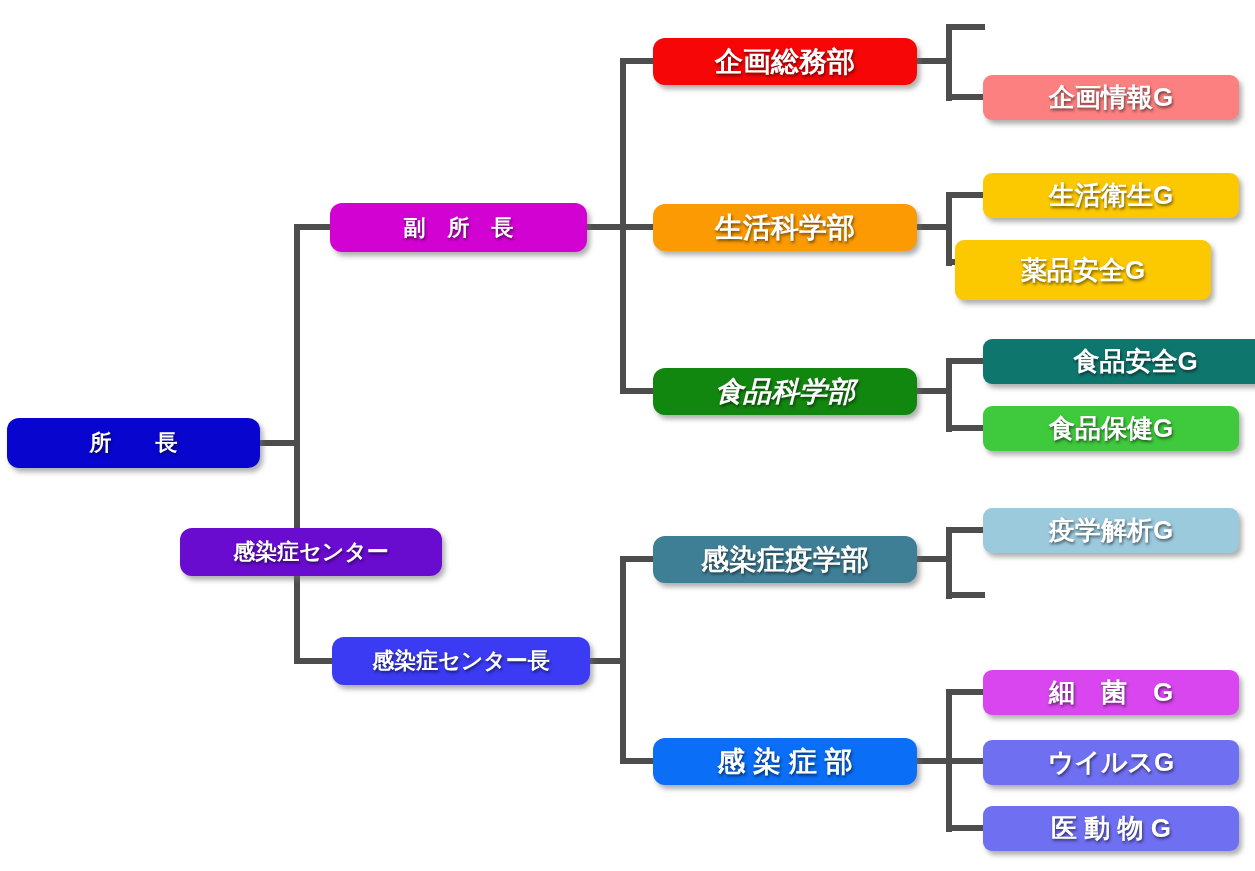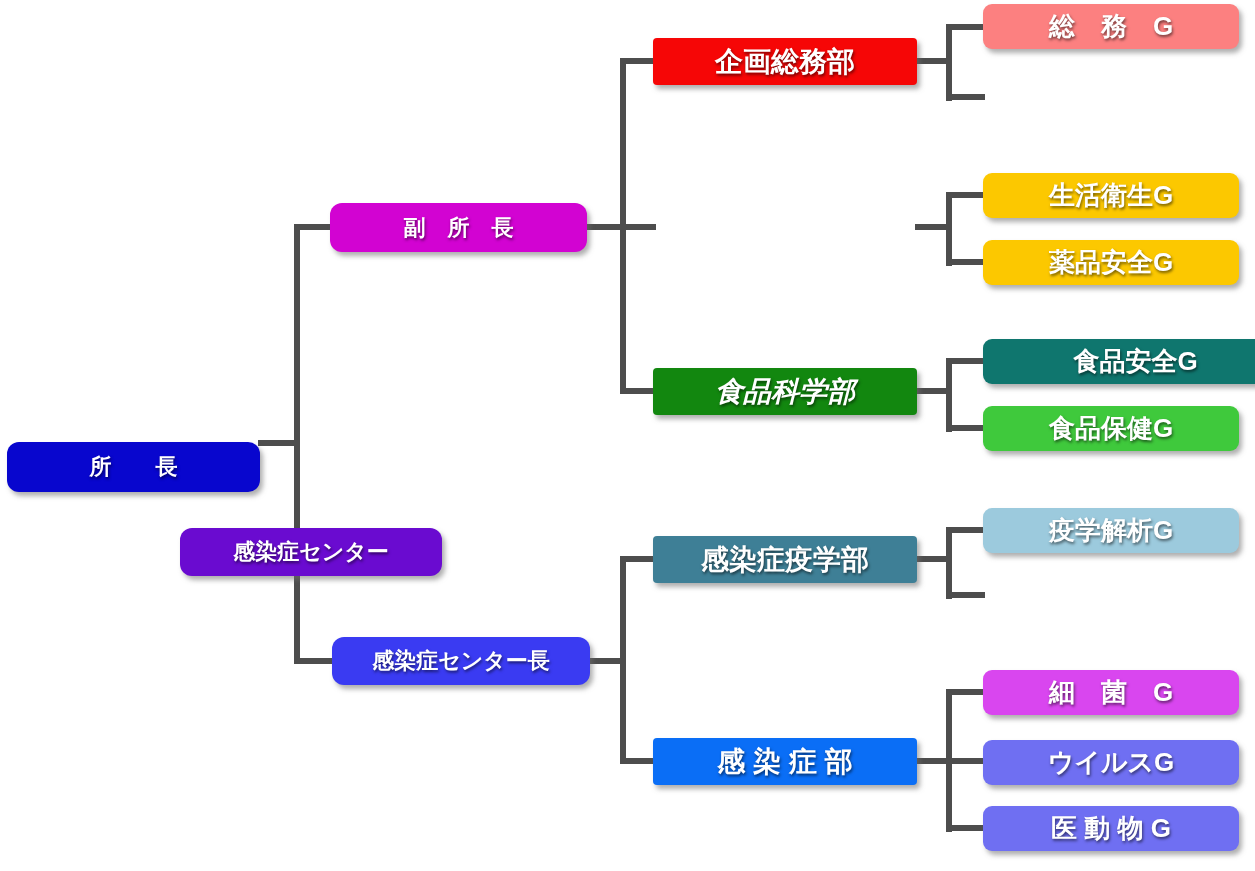--- a/index.html
+++ b/index.html
@@ -19,21 +19,21 @@
     align-items: center;
     justify-content: center;
     color: #ffffff;
     font-weight: bold;
     text-align: center;
     white-space: nowrap;
     box-shadow: 3px 4px 5px rgba(110,110,110,0.55);
     text-shadow: 1px 2px 3px rgba(0,0,0,0.55);
   }
   .main { border-radius: 12px; font-size: 22px; }
-  .dept { border-radius: 4px; font-size: 28px; }
+  .dept { border-radius: 12px; font-size: 28px; }
   .leaf { border-radius: 9px;  font-size: 26px; }
 </style>
 </head>
 <body>
 
 <div id="canvas">
 
   <div class="line" style="left:258px; top:440px; width:42px; height:6px;"></div>
   <div class="line" style="left:294px; top:224px; width:6px; height:440px;"></div>
   <div class="line" style="left:294px; top:224px; width:40px; height:6px;"></div>
@@ -67,63 +67,66 @@
   <div class="line" style="left:915px; top:556px; width:37px; height:6px;"></div>
   <div class="line" style="left:946px; top:527px; width:6px; height:72px;"></div>
   <div class="line" style="left:946px; top:527px; width:39px; height:6px;"></div>
   <div class="line" style="left:946px; top:592px; width:39px; height:6px;"></div>
 
   <div class="line" style="left:915px; top:758px; width:70px; height:6px;"></div>
   <div class="line" style="left:946px; top:689px; width:6px; height:143px;"></div>
   <div class="line" style="left:946px; top:689px; width:39px; height:6px;"></div>
   <div class="line" style="left:946px; top:825px; width:39px; height:6px;"></div>
 
-  <div class="node main" style="left:7px; top:418px; width:253px; height:50px; background:#0806CE;margin-top:24px;">
+  <div class="node main" style="left:7px; top:418px; width:253px; height:50px; background:#0806CE;">
     <span>所　　長</span>
   </div>
 
   <div class="node main" style="left:330px; top:203px; width:257px; height:49px; background:#D203D2;">
     <span>副　所　長</span>
   </div>
 
   <div class="node main" style="left:180px; top:528px; width:262px; height:48px; background:#6A0BD0;">
     <span>感染症センター</span>
   </div>
 
   <div class="node main" style="left:332px; top:637px; width:258px; height:48px; background:#3A3BF2;">
     <span>感染症センター長</span>
   </div>
 
   <div class="node dept" style="left:653px; top:38px; width:264px; height:47px; background:#F60606;">
     <span>企画総務部</span>
   </div>
 
+  <div class="node dept" style="left:653px; top:204px; width:264px; height:47px; background:#FB9A02;">
+    <span>生活科学部</span>
+  </div>
 
   <div class="node dept" style="left:653px; top:368px; width:264px; height:47px; background:#12870F;font-style:italic;">
     <span>食品科学部</span>
   </div>
 
   <div class="node dept" style="left:653px; top:536px; width:264px; height:47px; background:#3E7F96;">
     <span>感染症疫学部</span>
   </div>
 
   <div class="node dept" style="left:653px; top:738px; width:264px; height:47px; background:#0A6EF6;">
     <span>感 染 症 部</span>
   </div>
 
-  <div class="node leaf" style="left:983px; top:4px; width:256px; height:45px; background:#FC8080;">
-    <span>総　務　G</span>
+
+  <div class="node leaf" style="left:983px; top:75px; width:256px; height:45px; background:#FC8080;">
+    <span>企画情報G</span>
   </div>
-
 
   <div class="node leaf" style="left:983px; top:173px; width:256px; height:45px; background:#FCC800;">
     <span>生活衛生G</span>
   </div>
 
-  <div class="node leaf" style="left:983px; top:240px; width:256px; height:45px; background:#FCC800;">
+  <div class="node leaf" style="left:955px; top:240px; width:256px; height:60px; background:#FCC800;">
     <span>薬品安全G</span>
   </div>
 
   <div class="node leaf" style="left:983px; top:339px; width:305px; height:45px; background:#0f766e;">
     <span>食品安全G</span>
   </div>
 
   <div class="node leaf" style="left:983px; top:406px; width:256px; height:45px; background:#3FC93C;">
     <span>食品保健G</span>
   </div>

